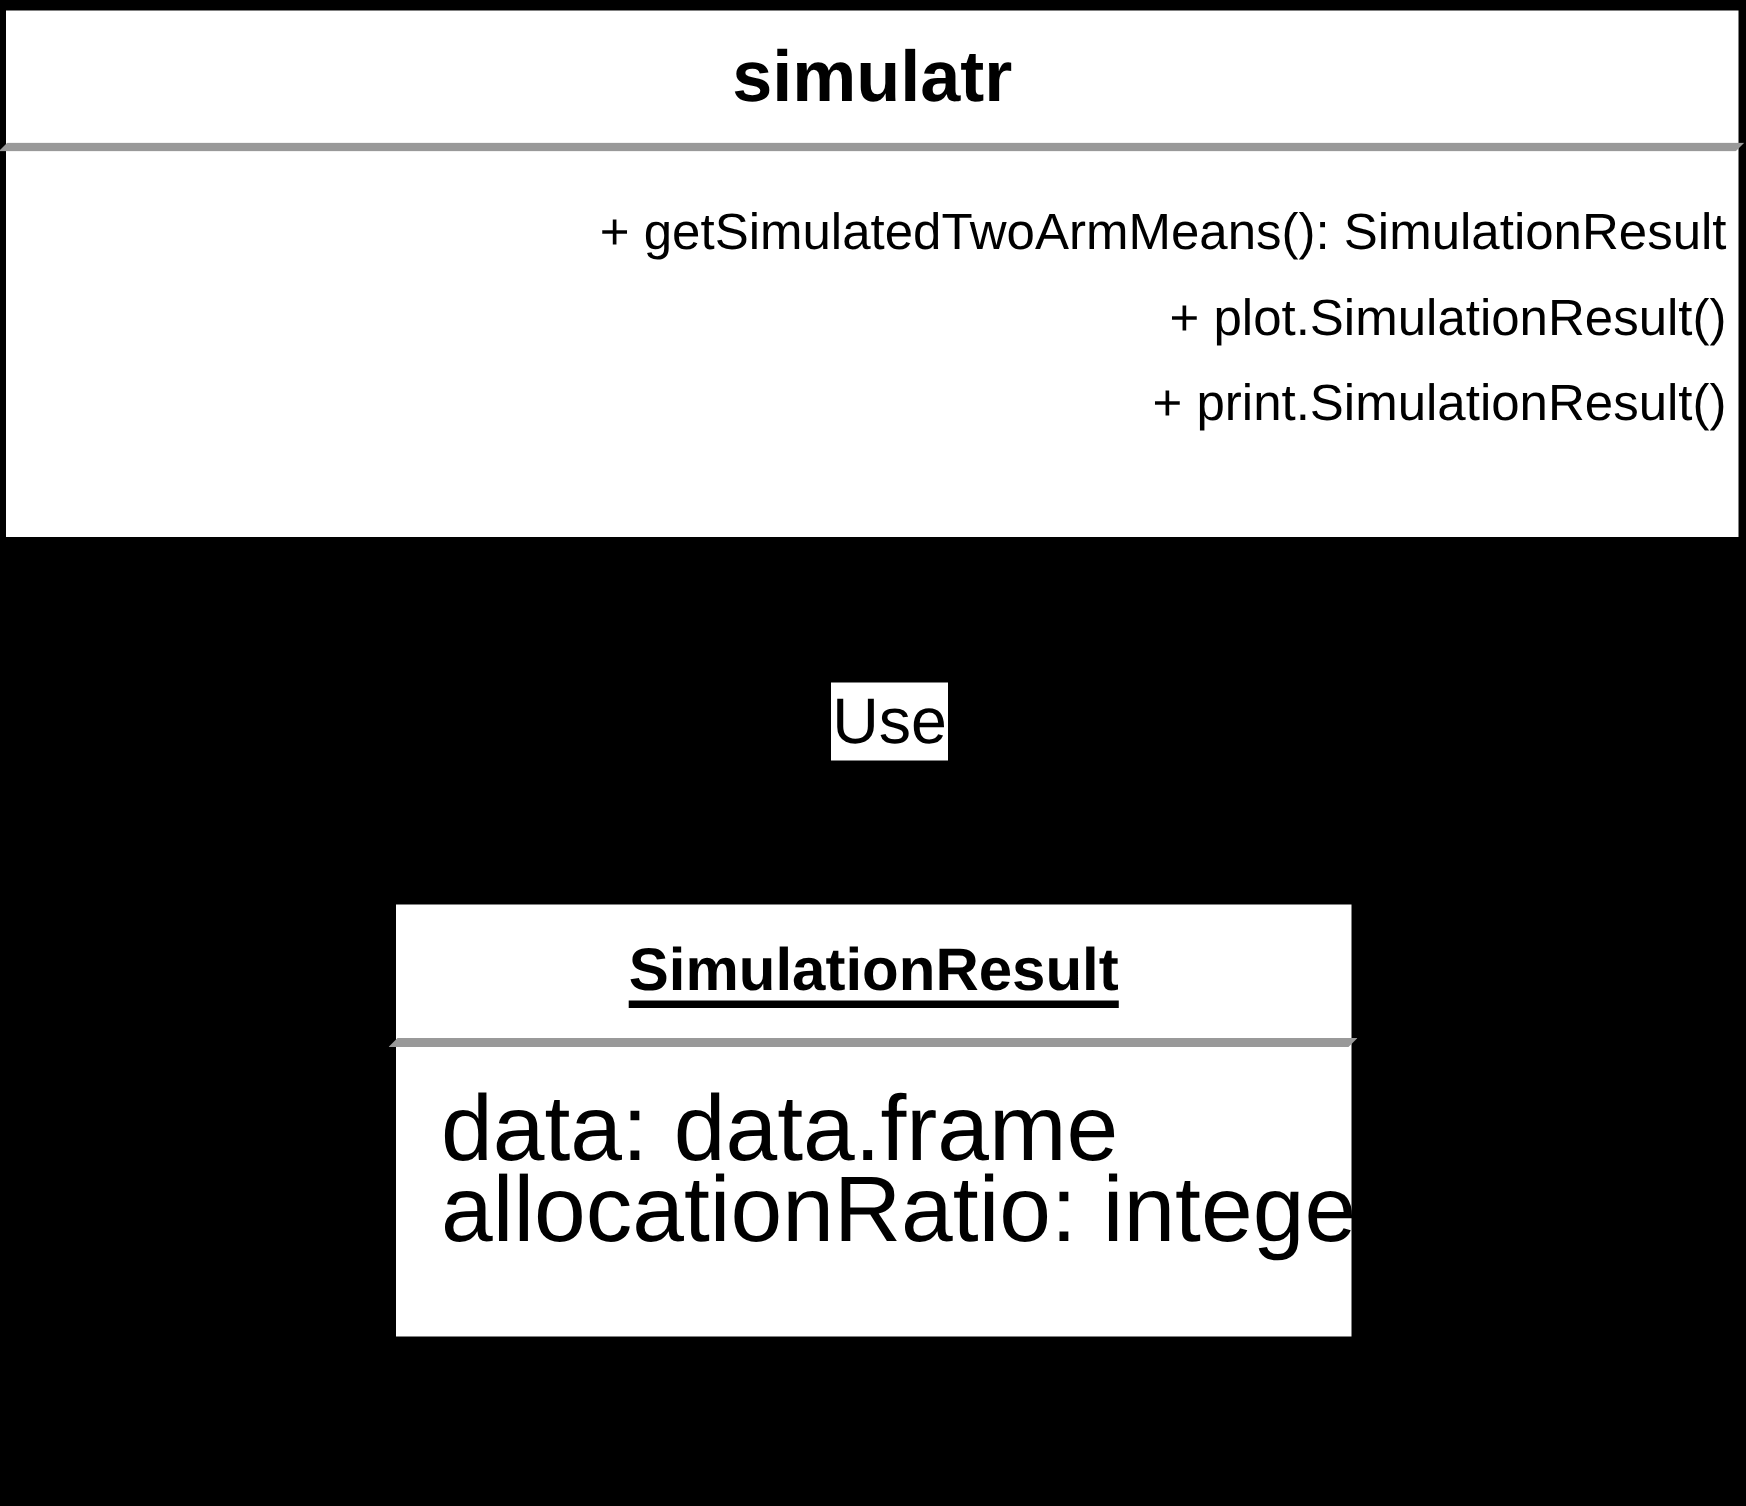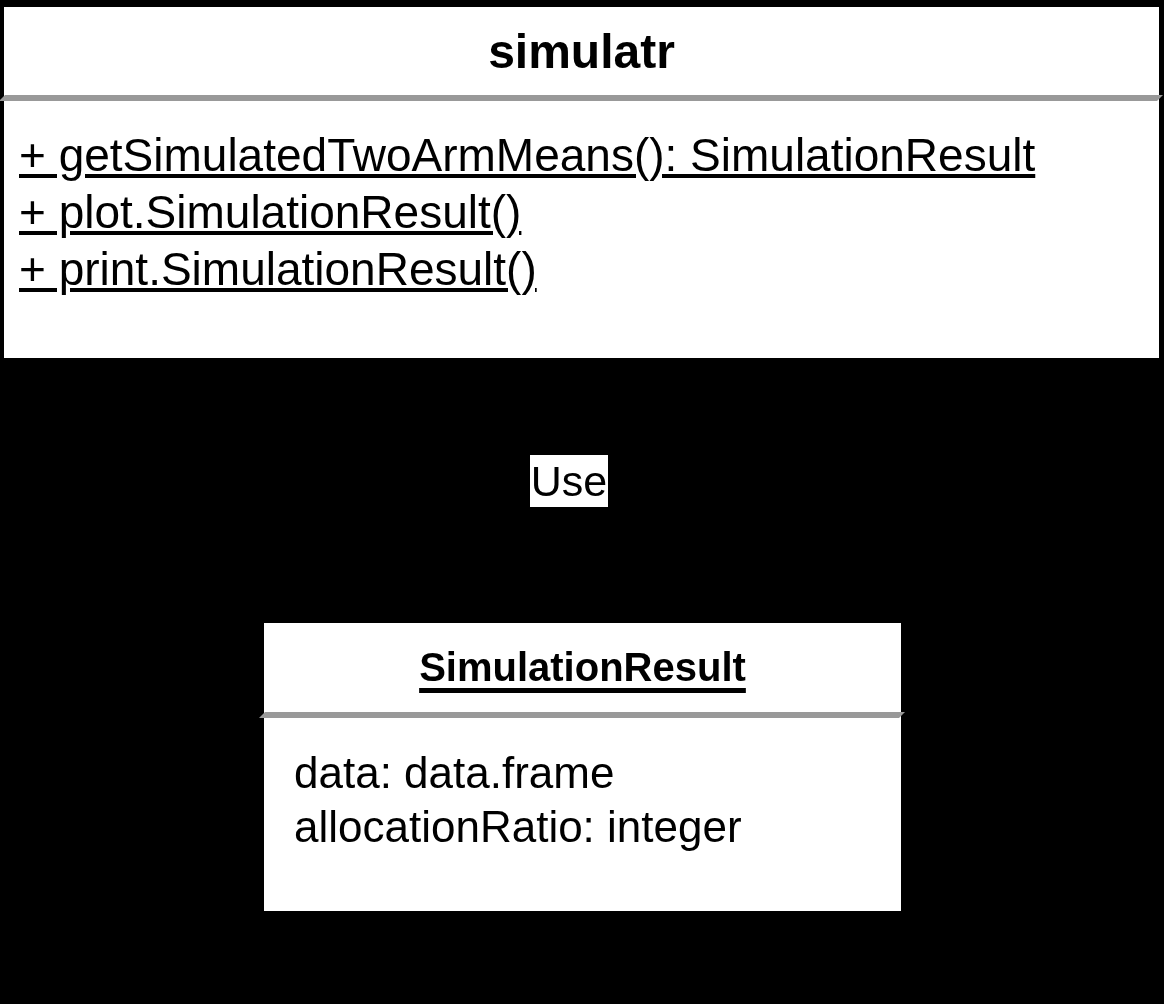--- a/index.html
+++ b/index.html
@@ -18,22 +18,22 @@
   }
   .canvas{
     position:relative;
     width:1164px;height:1004px;
     background:var(--bg);
   }
   .class-box{
     position:absolute;
     background:var(--box-bg);
   }
-  #top-box{left:4px;top:7px;width:1155px;height:351px;}
-  #bottom-box{left:264px;top:603px;width:637px;height:288px;margin-top:20px;}
+  #top-box{left:4px;top:7px;width:1155px;height:351px;text-align:right;}
+  #bottom-box{left:264px;top:603px;width:637px;height:288px;}
 
   .title-sec{
     display:flex;align-items:center;justify-content:center;
     font-weight:bold;
     white-space:nowrap;
   }
   #top-box .title-sec{height:88px;font-size:48px;}
   #bottom-box .title-sec{height:89px;font-size:40px;}
   .underlined{
     text-decoration:underline;
@@ -45,35 +45,34 @@
     height:6px;
     background:var(--sep);
     margin-left:-5px;
     width:calc(100% + 9px);
     clip-path:polygon(6px 0, 100% 0, calc(100% - 6px) 100%, 0 100%);
   }
 
   .members{white-space:nowrap;}
   #top-box .members{
     padding:26px 8px 0 15px;
-    font-size:46px;
+    font-size:34px;
     line-height:57px;
-    text-decoration:underline;
   }
   #bottom-box .members{
     padding:28px 8px 0 30px;
-    font-size:44px;
+    font-size:62px;
     line-height:54px;
   }
   .member{white-space:nowrap;}
   .member.ellipsis{margin-top:28px;}
 
   .use-label{
     position:absolute;
-    left:530px;top:455px;
+    left:554px;top:455px;
     width:78px;height:52px;
     background:var(--box-bg);
     color:var(--ink);
     font-size:43px;
     line-height:52px;
     display:flex;align-items:center;justify-content:center;
     white-space:nowrap;
   }
 </style>
 </head>

